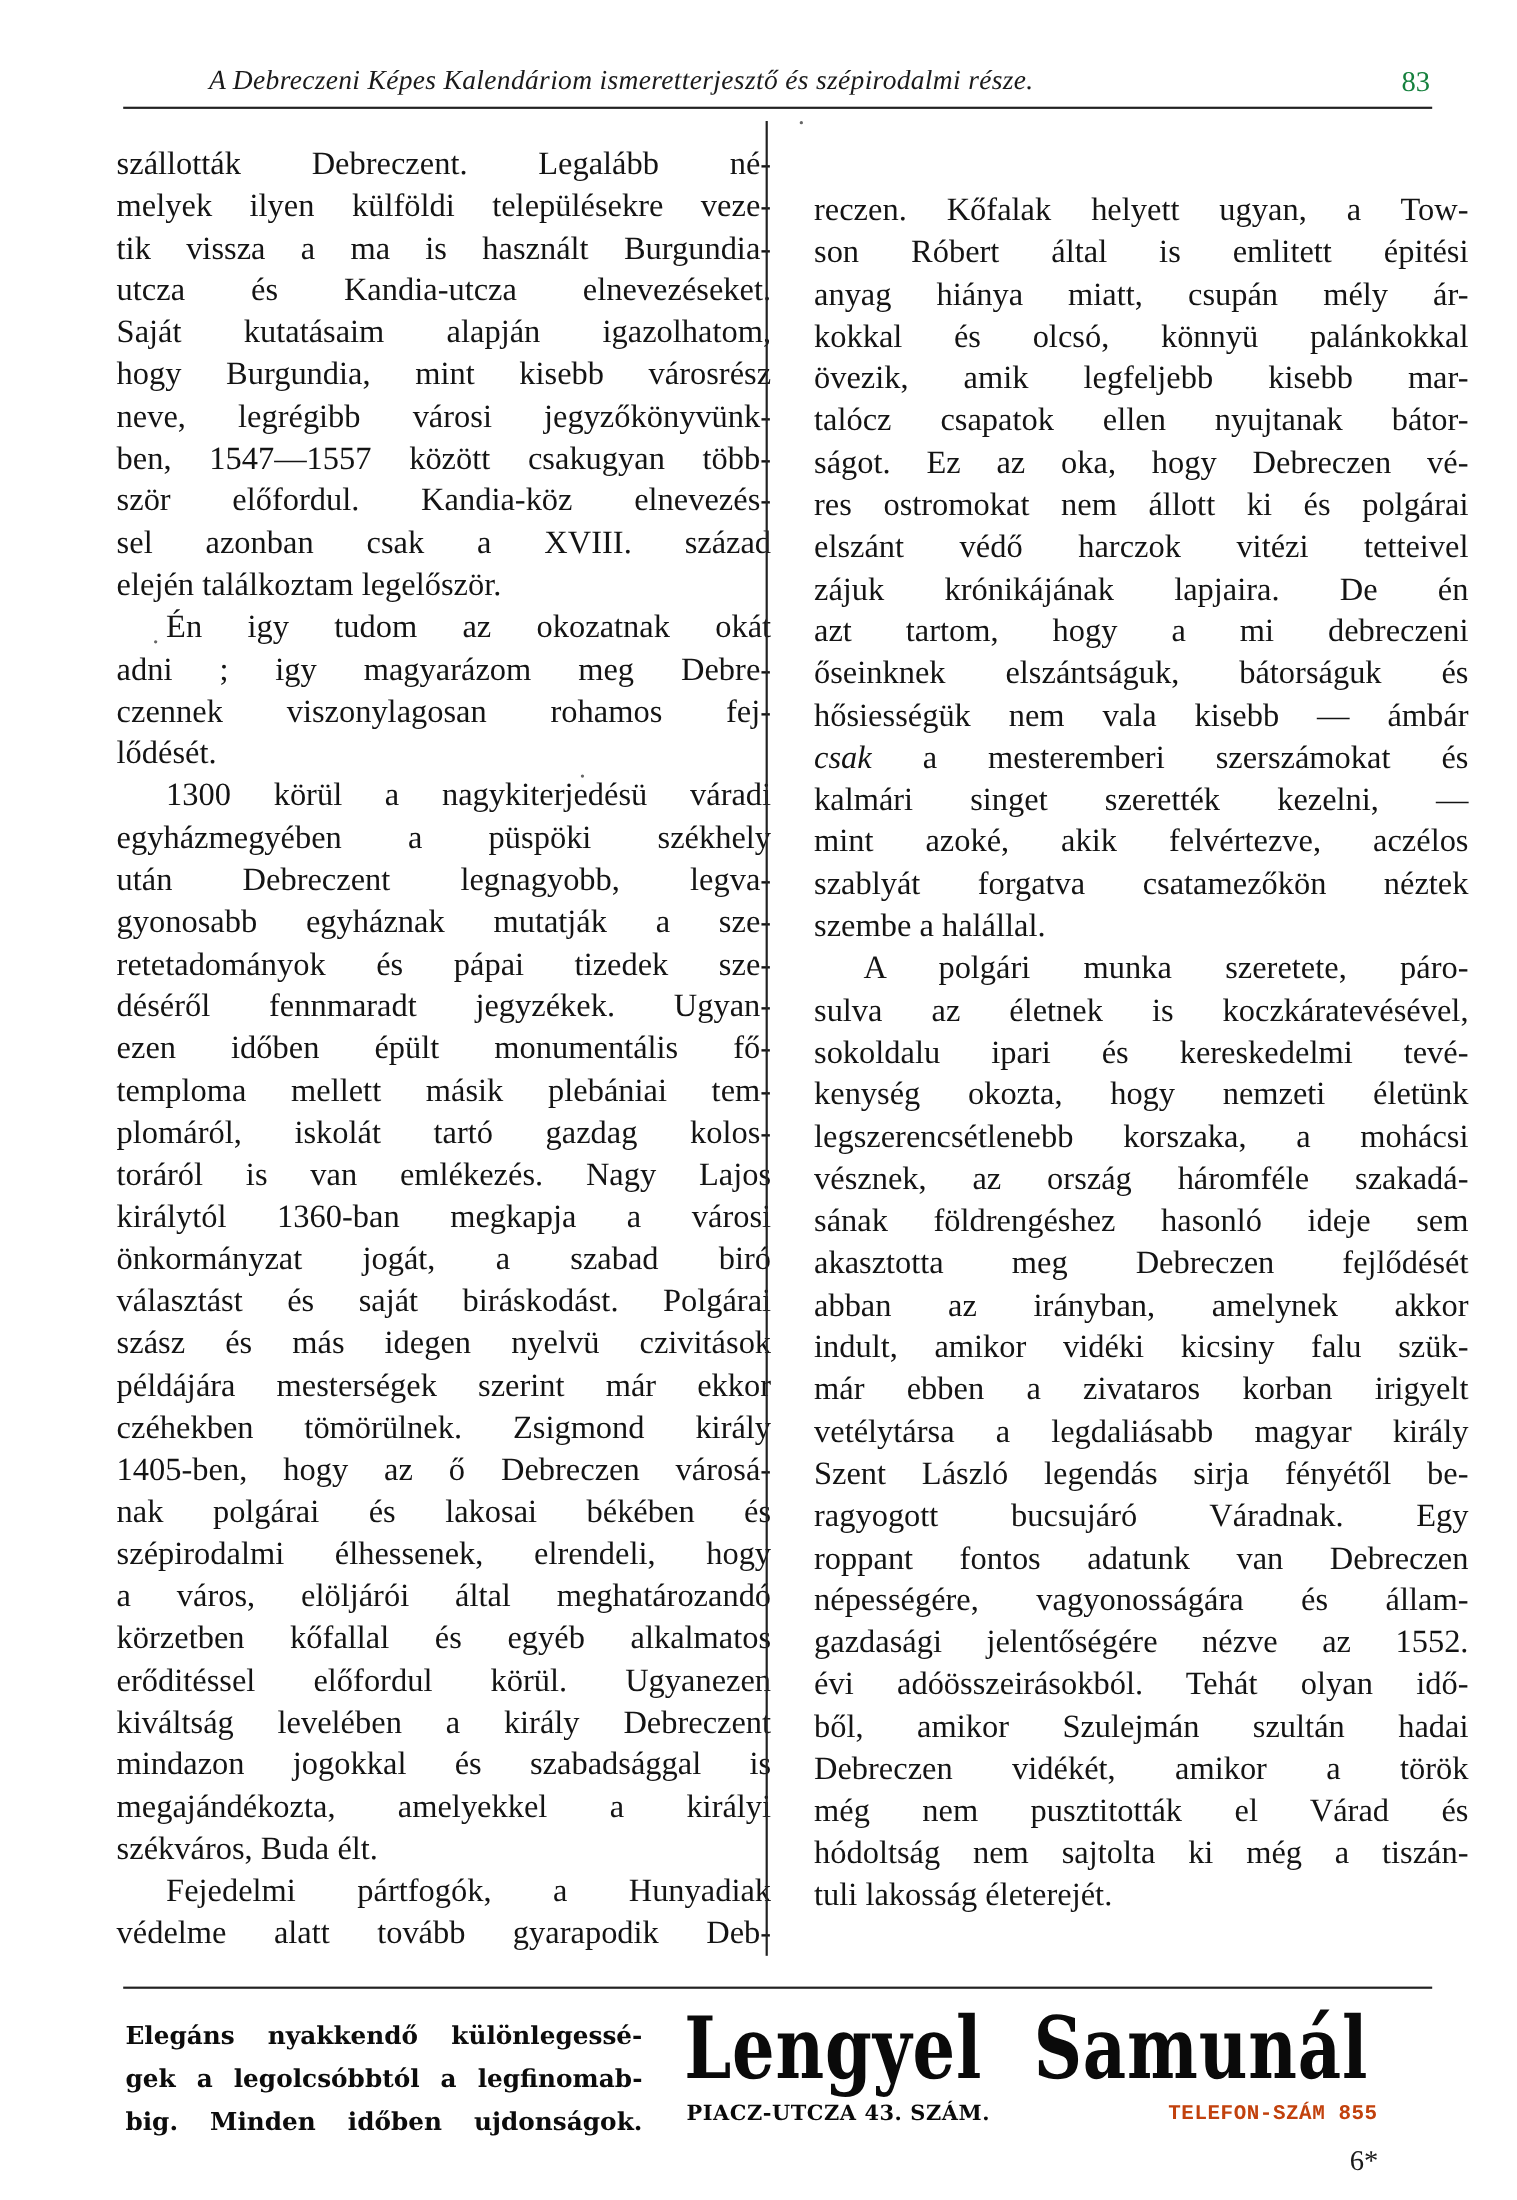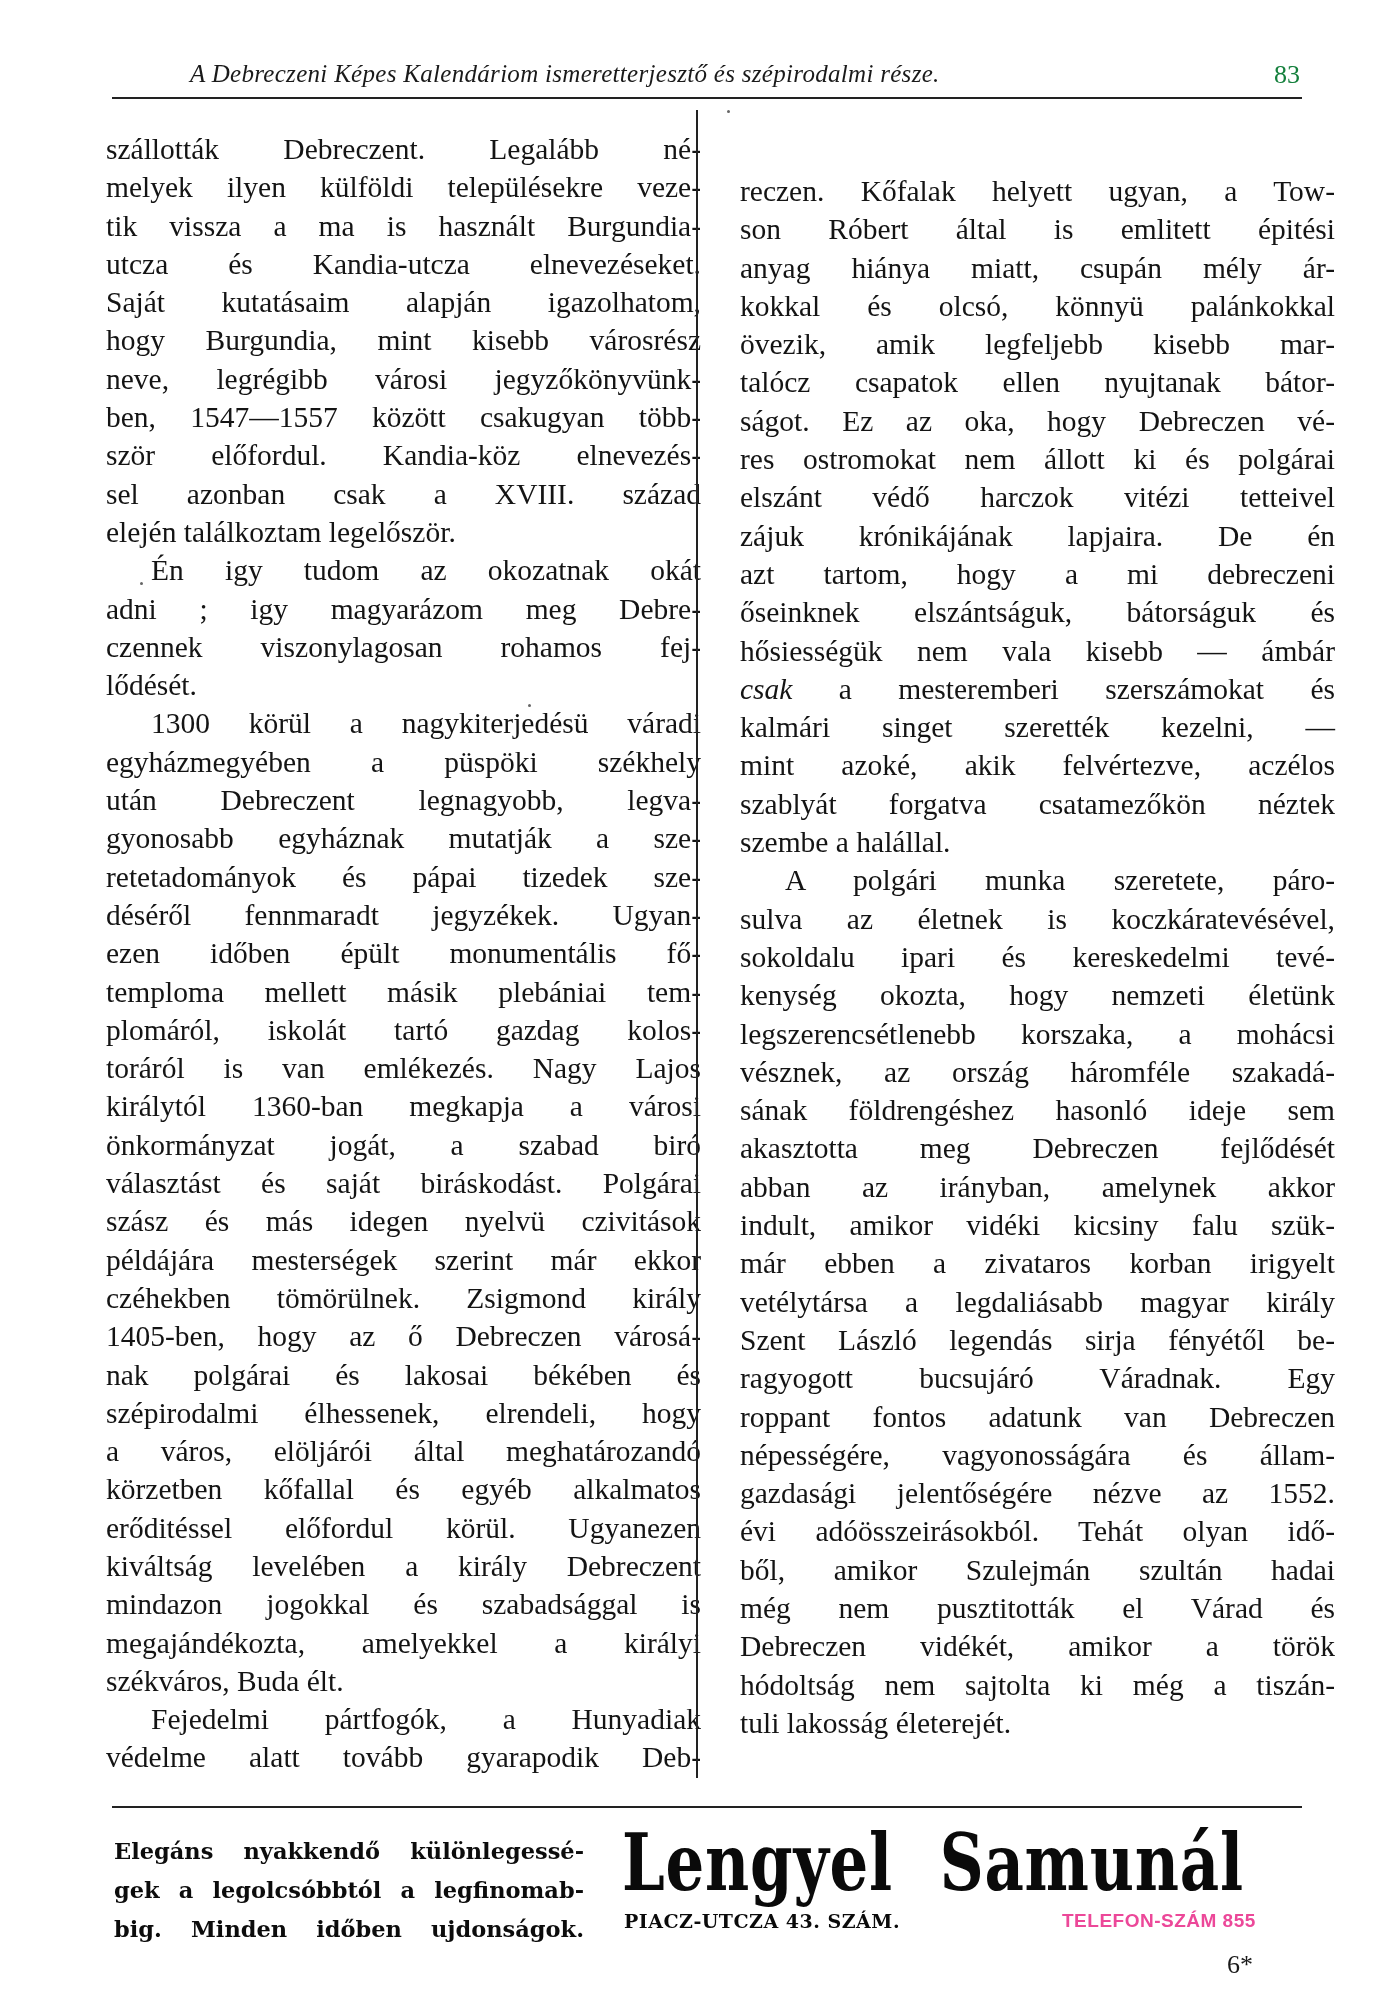--- a/index.html
+++ b/index.html
@@ -21,21 +21,21 @@
 
   .col-divider { position: absolute; left: 696px; top: 110px; width: 2px; height: 1668px; background: #222; }
   .foot-rule { position: absolute; left: 112px; top: 1806px; width: 1190px; height: 2px; background: #222; }
 
   .ad { position: absolute; left: 0; top: 1812px; width: 1128px; height: 180px; }
   .ad-blurb { position: absolute; left: 114px; top: 20px; width: 470px; font-family: "DejaVu Serif", serif; font-weight: bold; font-size: 22.5px; line-height: 39px; color: #0c0c0c; }
   .ad-blurb .line { display: block; text-align: justify; text-align-last: justify; white-space: nowrap; }
   .ad-name { position: absolute; left: 622px; top: 8px; width: 700px; font-family: "DejaVu Serif", serif; font-weight: bold; font-size: 78px; line-height: 86px; color: #0a0a0a; letter-spacing: 1px; transform: scaleX(0.78); transform-origin: left top; white-space: nowrap; }
   .ad-name .word2 { margin-left: 60px; }
   .ad-address { position: absolute; left: 624px; top: 98px; font-family: "DejaVu Serif", serif; font-weight: bold; font-size: 19px; color: #0a0a0a; letter-spacing: 0.5px; white-space: nowrap; text-align: center; }
-  .ad-phone { position: absolute; left: 1062px; top: 98px; font-family: Liberation Sans, sans-serif; font-weight: bold; font-size: 19px; color: #ec4899; letter-spacing: 0.5px; white-space: nowrap; }
+  .ad-phone { position: absolute; left: 1062px; top: 98px; font-family: Liberation Mono, monospace; font-weight: bold; font-size: 19px; color: #c2410c; letter-spacing: 0.5px; white-space: nowrap; }
   .signature-mark { position: absolute; left: 1227px; top: 138px; font-family: "Liberation Serif", serif; font-size: 26px; color: #1a1a1a; }
 
   .speck { position: absolute; width: 3px; height: 3px; border-radius: 50%; background: #666; }
 </style>
 </head>
 <body>
 
 <div class="page">
 
   <div class="running-head">
@@ -121,22 +121,22 @@
       <span class="line">indult, amikor vidéki kicsiny falu szük-</span>
       <span class="line">már ebben a zivataros korban irigyelt</span>
       <span class="line">vetélytársa a legdaliásabb magyar király</span>
       <span class="line">Szent László legendás sirja fényétől be-</span>
       <span class="line">ragyogott bucsujáró Váradnak. Egy</span>
       <span class="line">roppant fontos adatunk van Debreczen</span>
       <span class="line">népességére, vagyonosságára és állam-</span>
       <span class="line">gazdasági jelentőségére nézve az 1552.</span>
       <span class="line">évi adóösszeirásokból. Tehát olyan idő-</span>
       <span class="line">ből, amikor Szulejmán szultán hadai</span>
+      <span class="line">Debreczen vidékét, amikor a török</span>
       <span class="line">még nem pusztitották el Várad és</span>
-      <span class="line">Debreczen vidékét, amikor a török</span>
       <span class="line">hódoltság nem sajtolta ki még a tiszán-</span>
       <span class="line last">tuli lakosság életerejét.</span>
     </div>
 
   <div class="foot-rule"></div>
 
   <div class="ad">
     <div class="ad-blurb">
       <span class="line">Elegáns nyakkendő különlegessé-</span>
       <span class="line">gek a legolcsóbbtól a legfinomab-</span>

